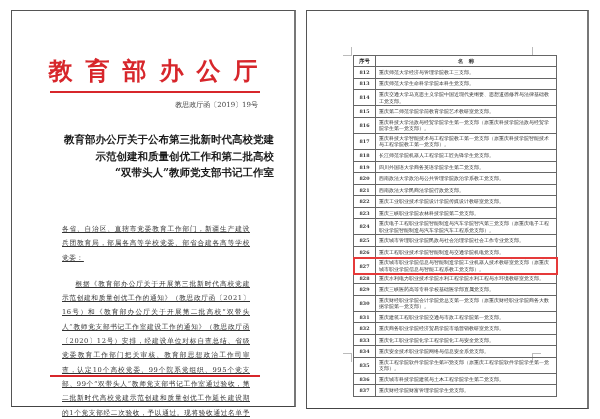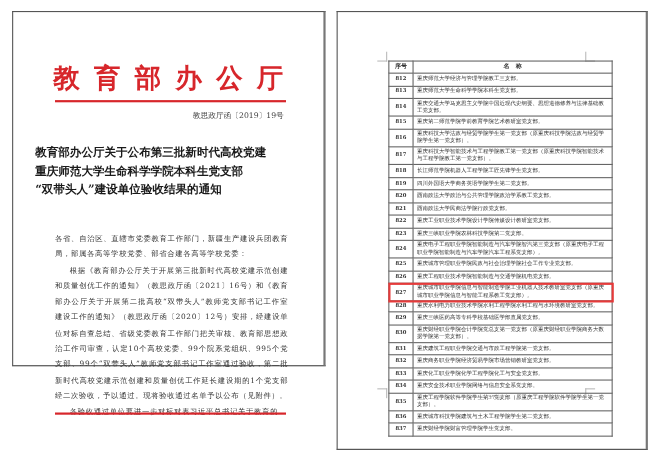--- a/index.html
+++ b/index.html
@@ -6,43 +6,43 @@
   body {
     width:600px; height:419px; background:#ffffff; position:relative; overflow:hidden;
     font-family: "DejaVu Serif", "Liberation Serif", serif; color:#222;
   }
   .page {
     position:absolute; background:#fff;
     border-top:1px solid #555; border-left:1.5px solid #555;
     border-right:2px solid #777; border-bottom:1.5px solid #444;
     box-sizing:border-box;
   }
-  #left-page { left:11px; top:10px; width:285px; height:323px; }
+  #left-page { left:11px; top:10px; width:285px; height:397px; }
   #right-page { left:306px; top:10px; width:283px; height:399px; }
 
   
   .red-head {
     position:absolute; left:0; right:0; top:44px; text-align:center;
     color:#d7262b; font-size:24px; font-weight:bold; letter-spacing:13px;
     padding-left:13px;
   }
   .red-rule { position:absolute; left:38px; width:210px; top:80px; height:1.5px; background:#d7262b; }
   .doc-no {
     position:absolute; right:36px; top:89px; font-size:7px; color:#444;
   }
   .title-block {
-    position:absolute; left:20px; right:20px; top:120px; text-align:left;
+    position:absolute; left:20px; right:20px; top:120px; text-align:right;
     font-size:10.5px; font-weight:bold; line-height:16.5px; color:#1a1a1a;
   }
   .body-text {
     position:absolute; left:38px; width:212px; top:199px;
     font-size:6.7px; line-height:14.3px; color:#333; text-align:justify;
     letter-spacing:0.6px;
   }
-  .body-text p { margin:0; }
+  .body-text p { margin:12px;text-decoration:underline; }
   .indent { text-indent:2em; }
   .red-rule-bottom { position:absolute; left:38px; width:210px; top:364px; height:1.5px; background:#d7262b; }
 
   
   .corner { position:absolute; border-color:#bbb; border-style:solid; width:8px; height:8px; }
   .c-tl { left:36px; top:36px; border-width:0 1px 1px 0; }
   .c-tr { right:46px; top:36px; border-width:0 0 1px 1px; }
   .c-bl { left:36px; top:342px; border-width:1px 1px 0 0; }
   .c-br { right:46px; top:342px; border-width:1px 0 0 1px; }
   table.list {
@@ -63,22 +63,22 @@
 </style>
 </head>
 <body>
 
 <div class="page" id="left-page">
   <div class="red-head">教育部办公厅</div>
   <div class="red-rule"></div>
   <div class="doc-no">教思政厅函〔2019〕19号</div>
   <div class="title-block">
     <div>教育部办公厅关于公布第三批新时代高校党建</div>
-    <div>重庆师范大学生命科学学院本科生党支部</div>
-    <div>“双带头人”建设单位验收结果的通知</div>
+    <div>示范创建和质量创优工作和第二批高校</div>
+    <div>“双带头人”教师党支部书记工作室</div>
   </div>
   <div class="body-text">
     <p>各省、自治区、直辖市党委教育工作部门，新疆生产建设兵团教育局，部属各高等学校党委、部省合建各高等学校党委：</p>
     <p class="indent">根据《教育部办公厅关于开展第三批新时代高校党建示范创建和质量创优工作的通知》（教思政厅函〔2021〕16号）和《教育部办公厅关于开展第二批高校“双带头人”教师党支部书记工作室建设工作的通知》（教思政厅函〔2020〕12号）安排，经建设单位对标自查总结、省级党委教育工作部门把关审核、教育部思想政治工作司审查，认定10个高校党委、99个院系党组织、995个党支部、99个“双带头人”教师党支部书记工作室通过验收，第二批新时代高校党建示范创建和质量创优工作延长建设期的1个党支部经二次验收，予以通过。现将验收通过名单予以公布（见附件）。</p>
     <p class="indent">各验收通过单位要进一步对标对表习近平总书记关于教育的</p>
   </div>
   <div class="red-rule-bottom"></div>
 </div>
 
 <div class="page" id="right-page">

